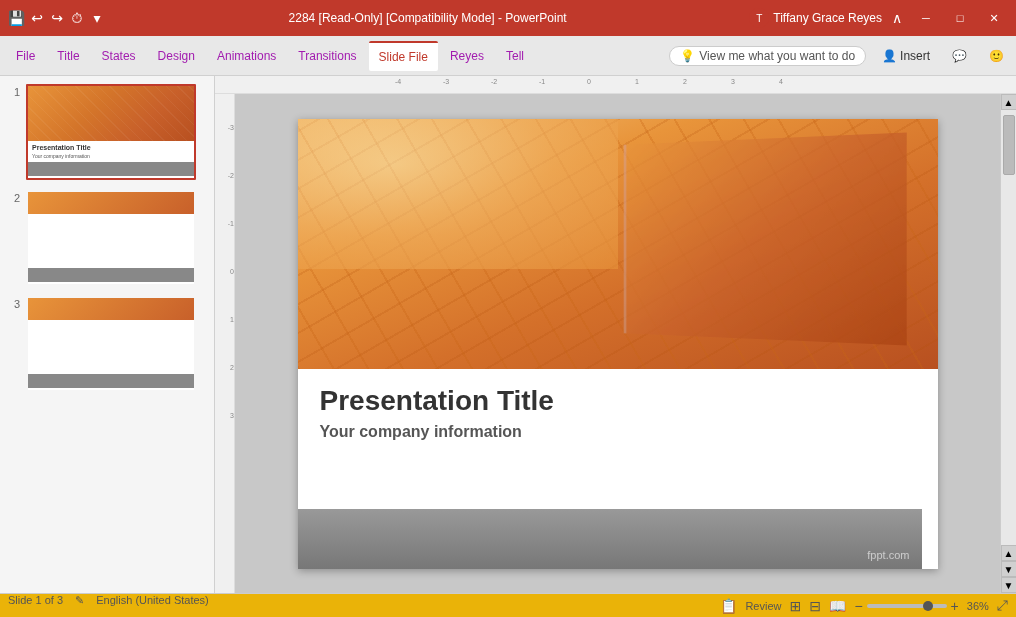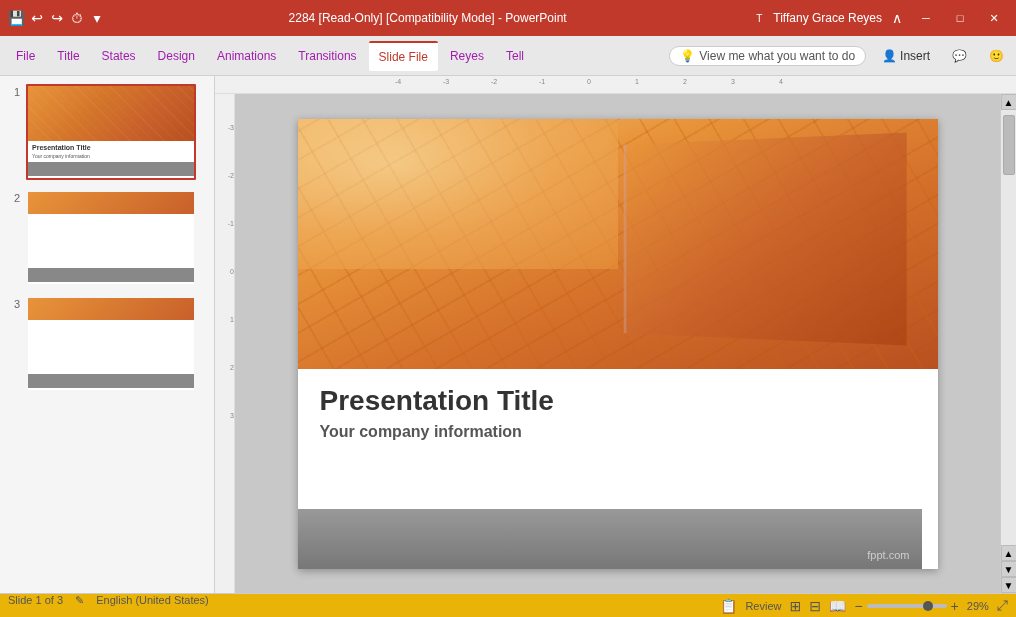--- a/index.html
+++ b/index.html
@@ -315,16 +315,16 @@
     <span class="status-icon">⊞</span>
     <span class="status-icon">⊟</span>
     <span class="status-icon">📖</span>
     <div class="zoom-slider">
       <span class="zoom-minus">−</span>
       <div class="slider-track">
         <div class="slider-thumb"></div>
       </div>
       <span class="zoom-plus">+</span>
     </div>
-    <span>29%</span>
+    <span>36%</span>
     <span class="status-icon">⤢</span>
   </div>
 </div>
 
 </body></html>

